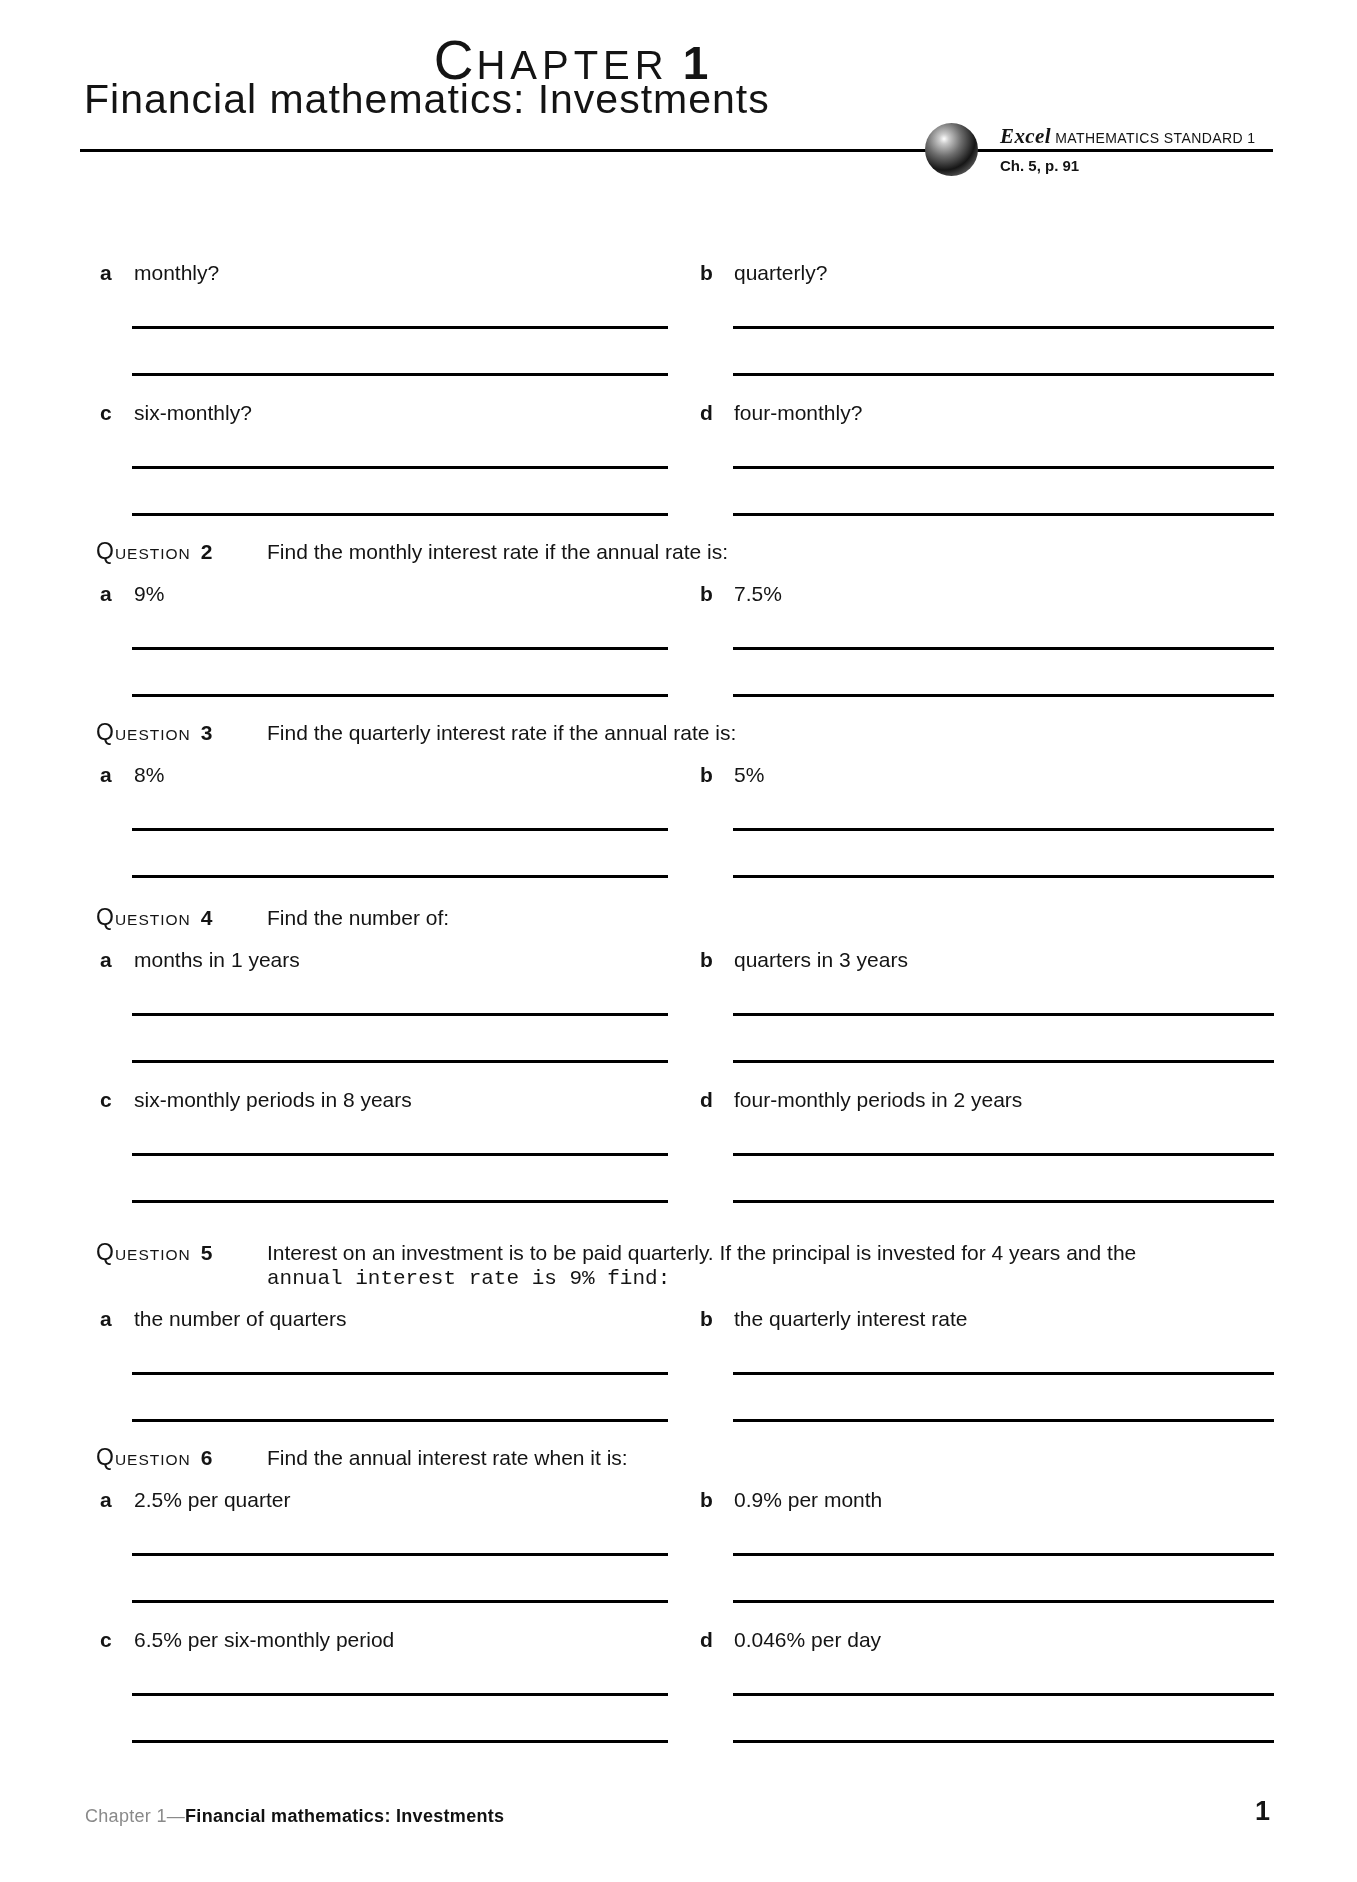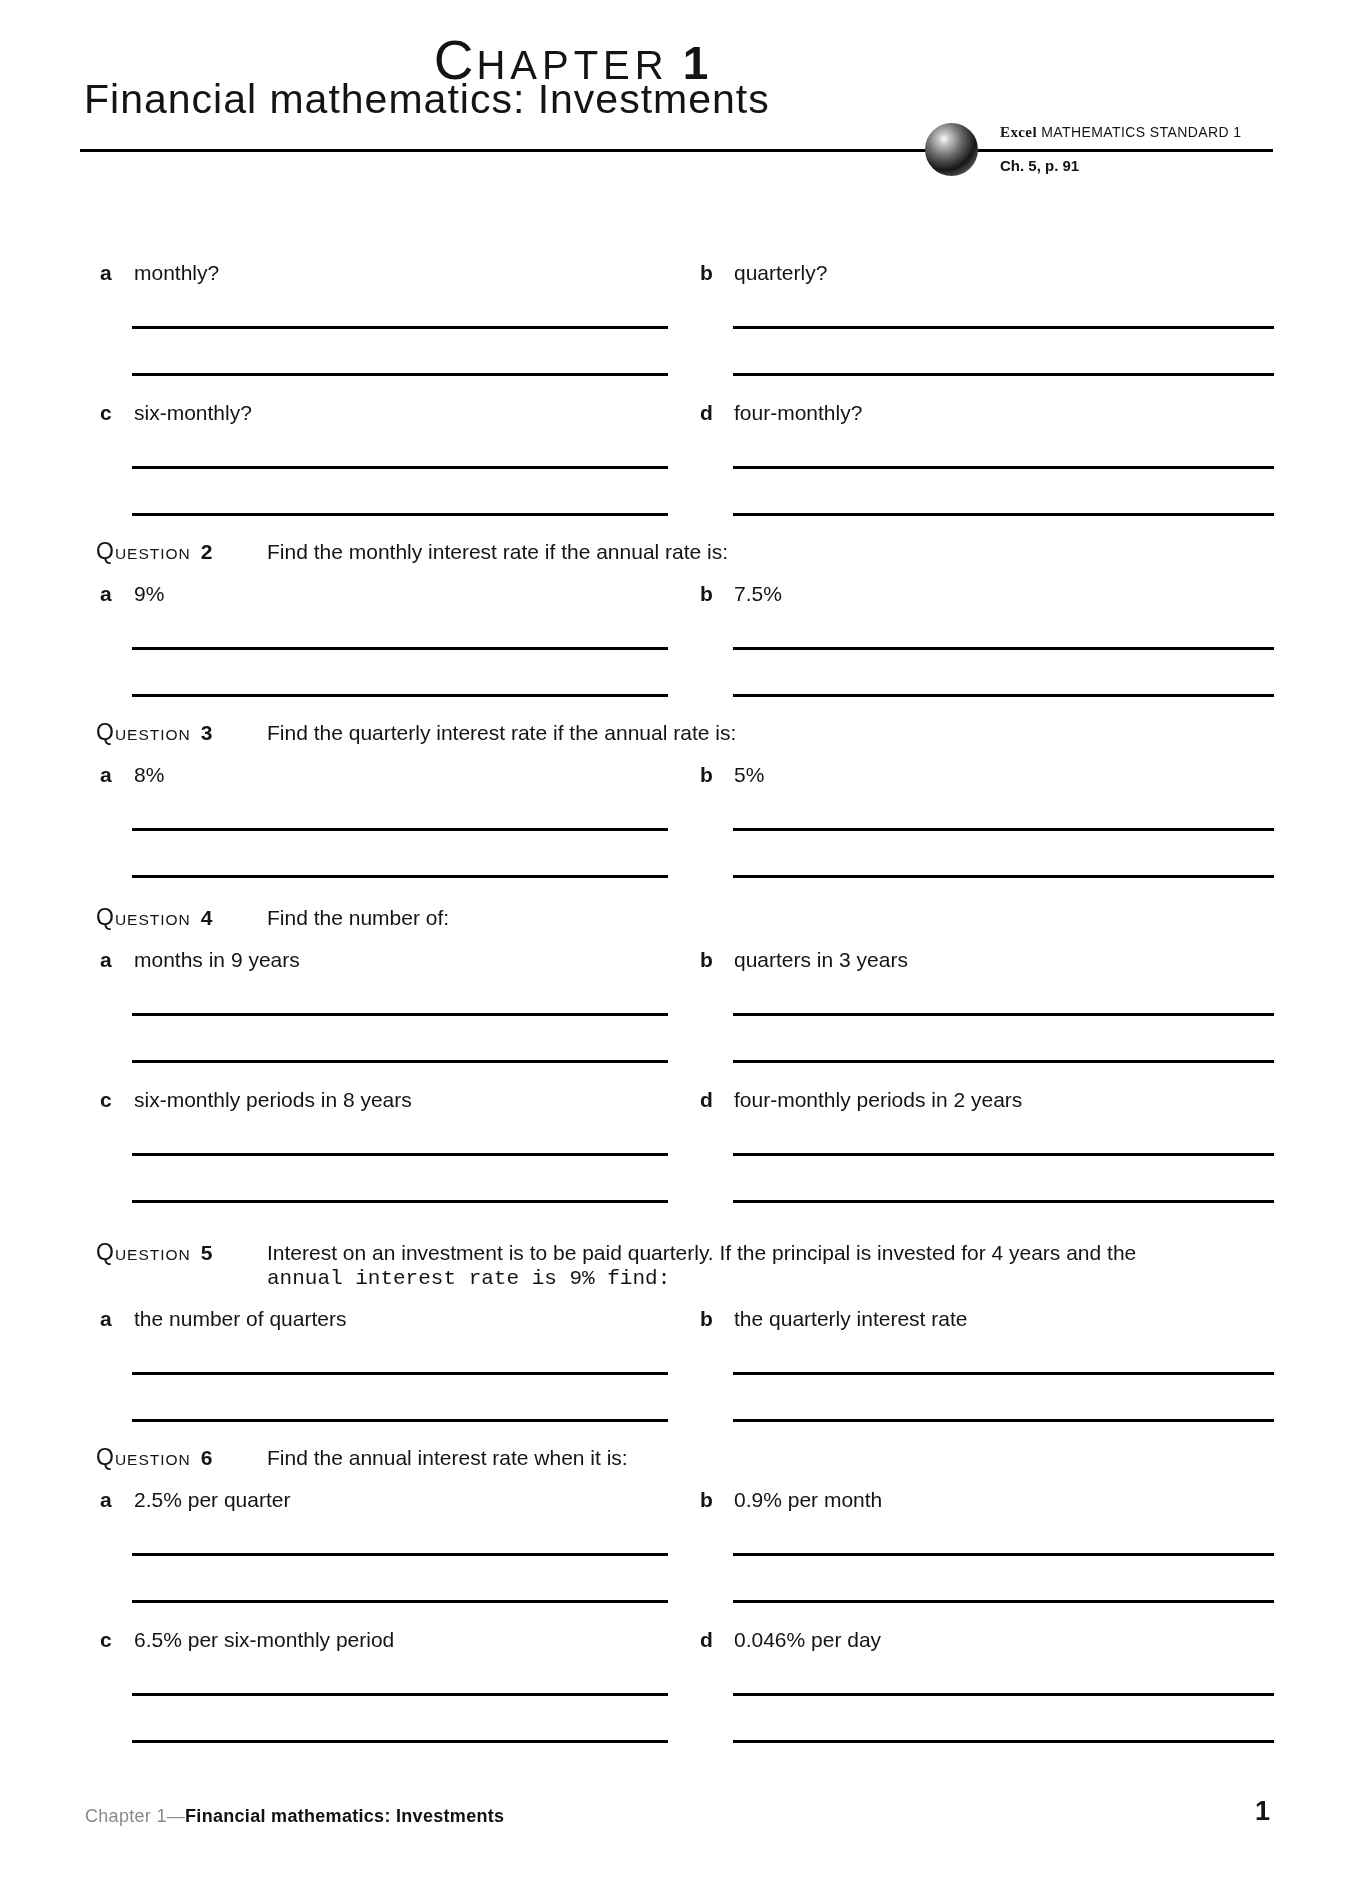--- a/index.html
+++ b/index.html
@@ -31,21 +31,21 @@
   }
   .sphere {
     position:absolute; top:123px; left:925px; width:53px; height:53px;
     border-radius:50%;
     background:radial-gradient(circle at 36% 30%, #ffffff 0%, #c9c9c9 10%, #6e6e6e 34%, #161616 62%, #9f9f9f 100%);
   }
   .badge-top {
     position:absolute; top:124px; left:1000px;
     font-size:14px; letter-spacing:0.4px; white-space:nowrap;
   }
-  .badge-series { font-weight:700; font-family:"Liberation Serif", serif; font-size:15px; }
+  .badge-series { font-weight:700; font-style:italic; font-family:"Liberation Serif", serif; font-size:21px; }
   .badge-bottom {
     position:absolute; top:157px; left:1000px;
     font-size:15px; font-weight:700; white-space:nowrap;text-align:right;
   }
   .worksheet-title {
     position:absolute; top:186px; left:0; right:215px;
     text-align:center; font-size:29px; font-weight:700; letter-spacing:0.5px;
   }
 
   
@@ -214,21 +214,21 @@
           <span class="q-cap">Q</span><span class="q-rest">UESTION</span><span class="q-num">4</span>
         </div>
         <div class="q-text">
           <span>Find the number of:</span>
           
         </div>
       </div>
       <div class="parts-row ab">
         <div class="part part-left">
           <span class="part-letter">a</span>
-            <span class="part-text">months in 9 years</span>
+            <span class="part-text">months in 1 years</span>
         </div>
         <div class="part part-right">
           <span class="part-letter">b</span>
             <span class="part-text">quarters in 3 years</span>
         </div>
       </div>
       <div class="lines-row l1">
           <div class="answer-line left"></div>
           <div class="answer-line right"></div>
         </div>

